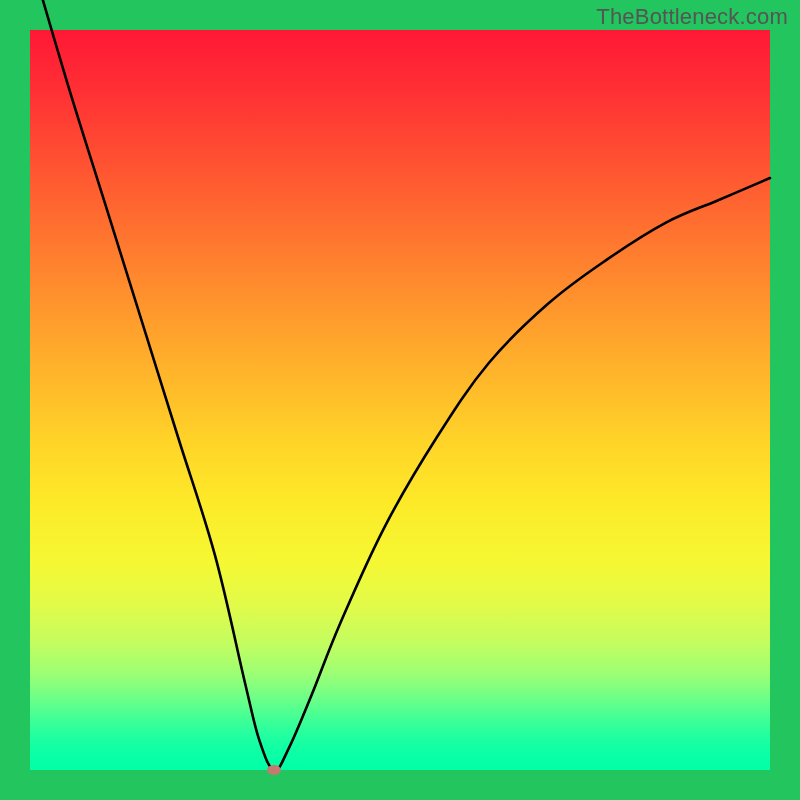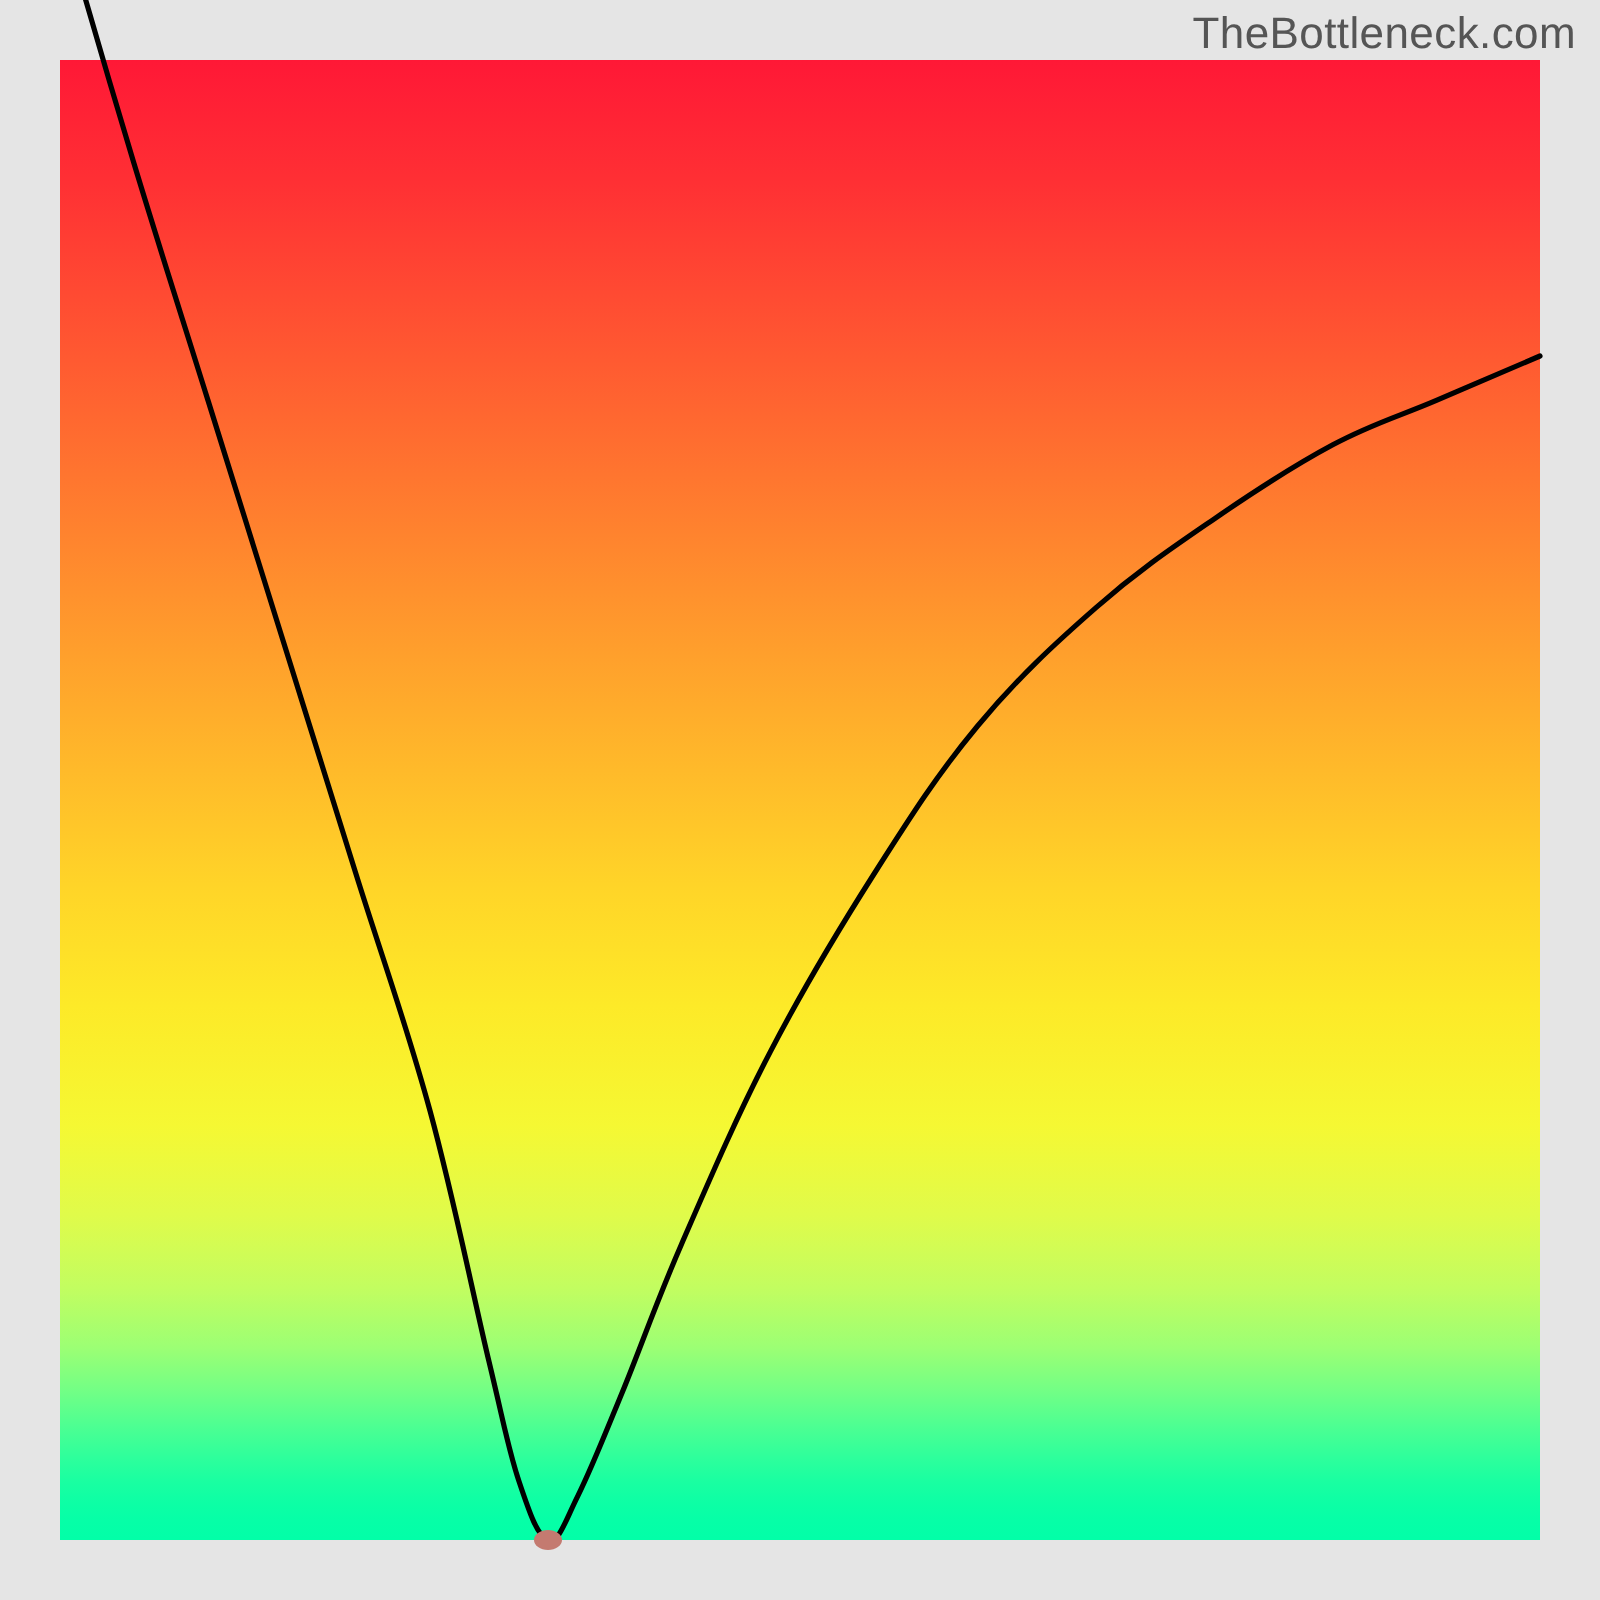--- a/index.html
+++ b/index.html
@@ -8,21 +8,21 @@
     width: 800px;
     height: 800px;
     background: #000;
     overflow: hidden;
     font-family: Arial, Helvetica, sans-serif;
   }
   .frame {
     position: relative;
     width: 800px;
     height: 800px;
-    background: #e5e5e5;
+    background: #22c55e;
     text-decoration: underline;
   }
   .watermark {
     position: absolute;
     top: 4px;
     right: 12px;
     color: #555;
     font-size: 22px;
     font-weight: 500;
     letter-spacing: 0.2px;

